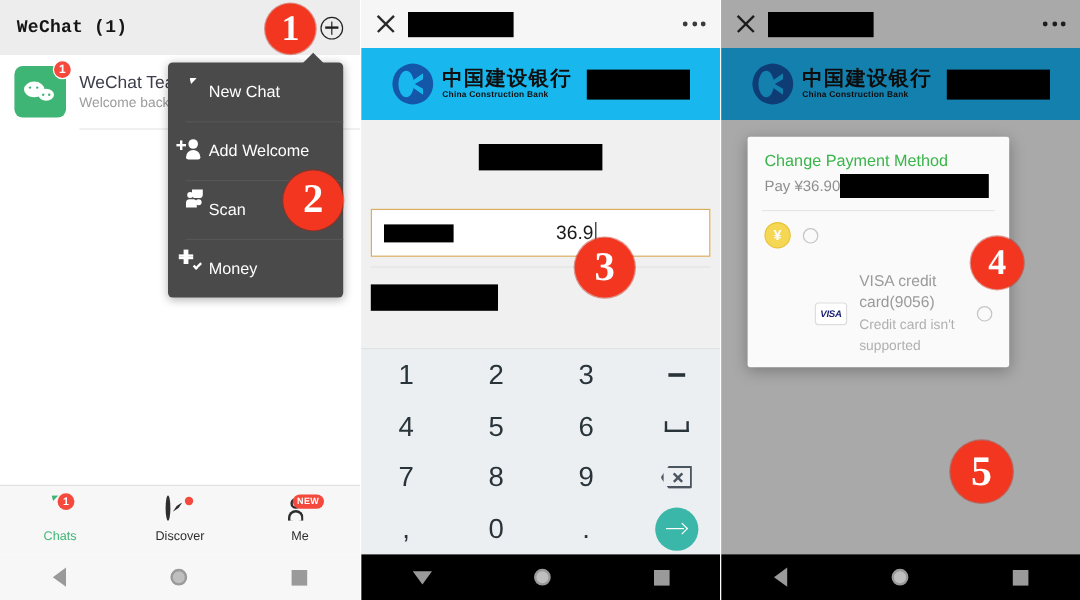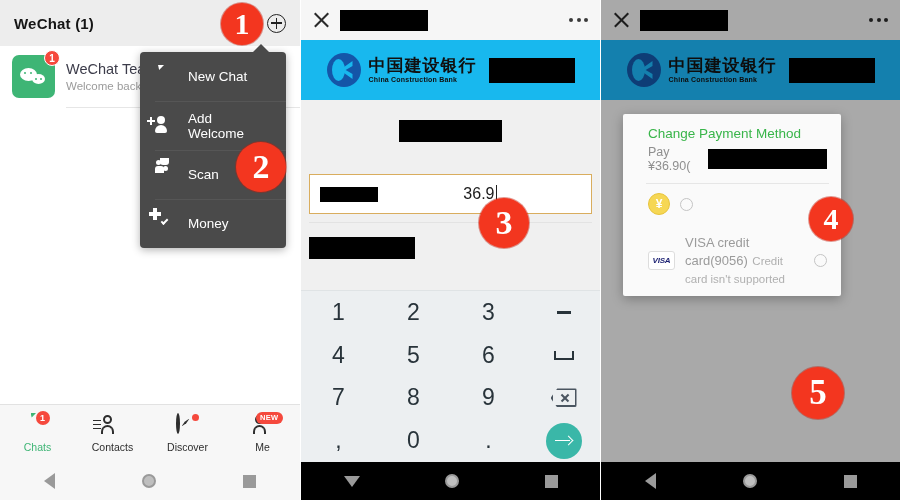--- a/index.html
+++ b/index.html
@@ -11,21 +11,21 @@
   .stage { position: relative; width: 900px; height: 500px; display: flex; }
   .panel { position: relative; width: 300px; height: 500px; overflow: hidden; background: #f3f3f3; }
   .panel + .panel { border-left: 1px solid #ffffff; }
 
   
   .p1 { background: #ffffff; }
   .wc-header {
     height: 46px; background: #ededed; display: flex; align-items: center;
     padding: 0 14px; justify-content: space-between;
   }
-  .wc-title { font-size: 15px; font-weight: bold; color: #151515; letter-spacing: .2px; }
+  .wc-title { font-size: 15px; font-weight: bold; color: #151515; letter-spacing: .2px; font-family: Liberation Mono, monospace; }
   .wc-header-icons { display: flex; align-items: center; gap: 14px; }
   .icn-search, .icn-plus {
     width: 19px; height: 19px; position: relative; display: inline-block;
   }
   .icn-search::before {
     content: ""; position: absolute; left: 1px; top: 1px; width: 12px; height: 12px;
     border: 1.6px solid #222; border-radius: 50%;
   }
   .icn-search::after {
     content: ""; position: absolute; left: 12px; top: 13px; width: 6px; height: 1.7px;
@@ -70,21 +70,21 @@
     position: absolute; left: 140px; top: 52px; width: 146px;
     background: #4a4a4a; border-radius: 4px; z-index: 20;
     box-shadow: 0 2px 8px rgba(0,0,0,.3);
   }
   .dropdown::before {
     content: ""; position: absolute; top: -8px; right: 16px;
     border-left: 9px solid transparent; border-right: 9px solid transparent;
     border-bottom: 9px solid #4a4a4a;
   }
   .menu-item {
-    display: flex; align-items: center; gap: 14px; height: 49px; padding: 0 15px;
+    display: flex; align-items: center; height: 49px; padding: 0 15px;
     color: #fff; font-size: 13.5px; position: relative;
   }
   .menu-item + .menu-item::before {
     content: ""; position: absolute; left: 15px; right: 0; top: 0; height: 1px; background: #565656;
   }
   .mi-icon { width: 19px; height: 19px; flex: 0 0 auto; position: relative; }
 
   
   .ic-chat { width: 18px; height: 14px; background: #fff; border-radius: 9px/7px; position: relative; }
   .ic-chat::after { content:""; position:absolute; left:3px; bottom:-3px; width:6px; height:5px; background:#fff;
@@ -225,36 +225,36 @@
   .p3 { background: #a9a9a9; }
   .p3 .pg-top { background: #a9a9a9; }
   .p3 .x-icon i, .p3 .dots-icon span { background: #1d1d1d; }
   .p3 .bank-banner { background: #1480ae; }
   .p3 .ccb-logo .ring { background: #0e3d76; }
   .p3 .ccb-logo .inner, .p3 .ccb-logo .cut { background: #1480ae; }
   .p3 .ccb-cn, .p3 .ccb-en { color: #0d0d0d; }
 
   .pay-dialog {
     position: absolute; left: 22px; top: 114px; width: 218px; background: #fafafa;
-    border-radius: 2px; box-shadow: 0 3px 12px rgba(0,0,0,.28); z-index: 10; padding-left: 11px;
+    border-radius: 2px; box-shadow: 0 3px 12px rgba(0,0,0,.28); z-index: 10;
   }
   .pd-head { padding: 12px 14px 10px; }
   .pd-title { font-size: 13.5px; color: #39b54a; margin-bottom: 4px; }
   .pd-sub { font-size: 12.5px; color: #8f8f8f; display: flex; align-items: center; }
   .pd-div { height: 1px; background: #e6e6e6; margin: 0 12px; }
   .pm-row { display: flex; align-items: center; gap: 10px; padding: 9px 14px; }
   .coin {
     width: 22px; height: 22px; border-radius: 50%; background: #f6d754; border: 1.5px solid #e8c43c;
     display: flex; align-items: center; justify-content: center; font-size: 12px; color: #fff; font-weight: bold;
     flex: 0 0 auto;
   }
   .visa-logo {
     width: 27px; height: 19px; border-radius: 3px; background: #fff; border: 1px solid #ddd;
     display: flex; align-items: center; justify-content: center; flex: 0 0 auto;
-    font-size: 8px; font-weight: bold; font-style: italic; color: #1a1f71; letter-spacing: -.2px;
+    font-size: 8px; font-weight: bold; font-style: italic; color: #1a1f71; letter-spacing: -.2px; margin-left: 42px;
   }
   .pm-text { flex: 1; min-width: 0; }
   .pm-main { font-size: 13px; color: #2a2a2a; }
   .pm-main.grey { color: #9b9b9b; }
   .pm-note { font-size: 11.5px; color: #b0b0b0; margin-top: 1px; }
   .radio { width: 13px; height: 13px; border: 1.3px solid #c4c4c4; border-radius: 50%; flex: 0 0 auto; }
   .pd-foot { padding: 9px 14px 12px; font-size: 13px; color: #2a2a2a; }
 
   .confirm-wrap { position: absolute; left: 0; right: 0; top: 370px; display: flex; justify-content: center; }
   .confirm-btn {
@@ -332,26 +332,20 @@
       </div>
     </div>
 
     <div class="tabbar">
       <div class="tab active">
         <div class="tab-ico">
           <span class="ti-chats"></span>
           <span class="cnt-badge-sm">1</span>
         </div>
         <div class="tab-label">Chats</div>
-      </div>
-      <div class="tab">
-        <div class="tab-ico">
-          <span class="ti-contacts"><i class="h"></i><i class="b"></i><i class="l l1"></i><i class="l l2"></i><i class="l l3"></i></span>
-        </div>
-        <div class="tab-label">Contacts</div>
       </div>
       <div class="tab">
         <div class="tab-ico">
           <span class="ti-discover"></span>
           <span class="dot-red"></span>
         </div>
         <div class="tab-label">Discover</div>
       </div>
       <div class="tab">
         <div class="tab-ico">

